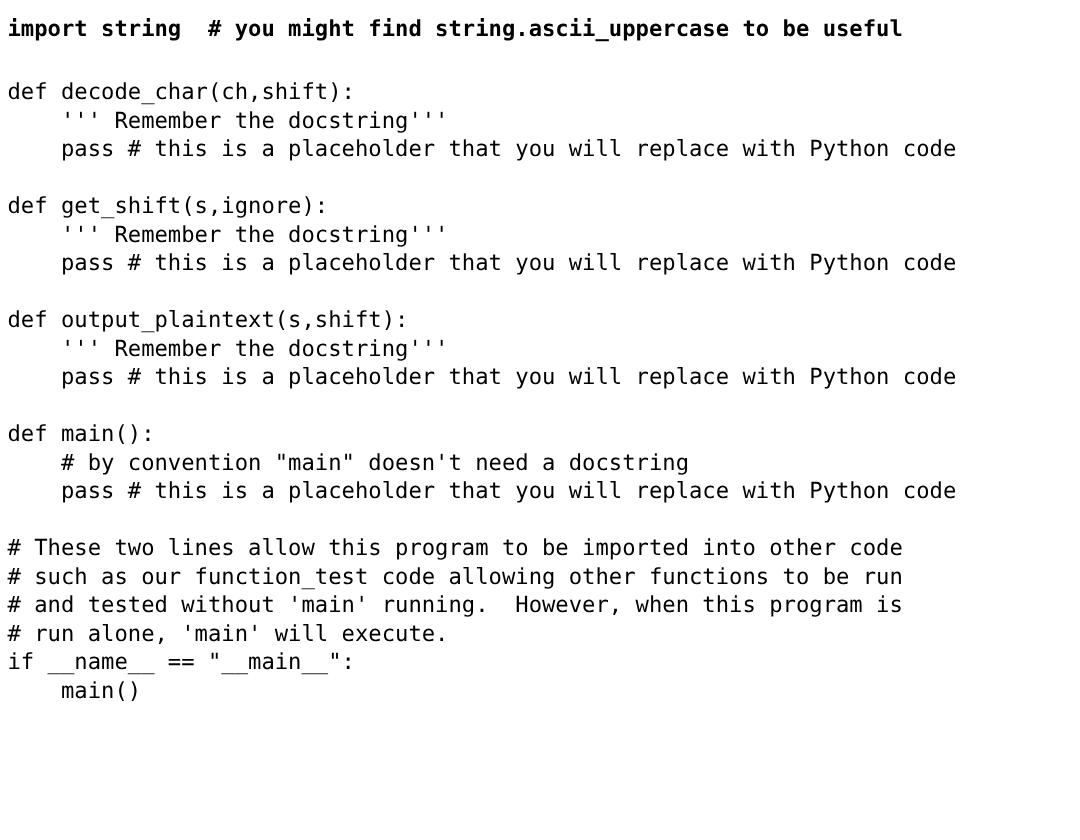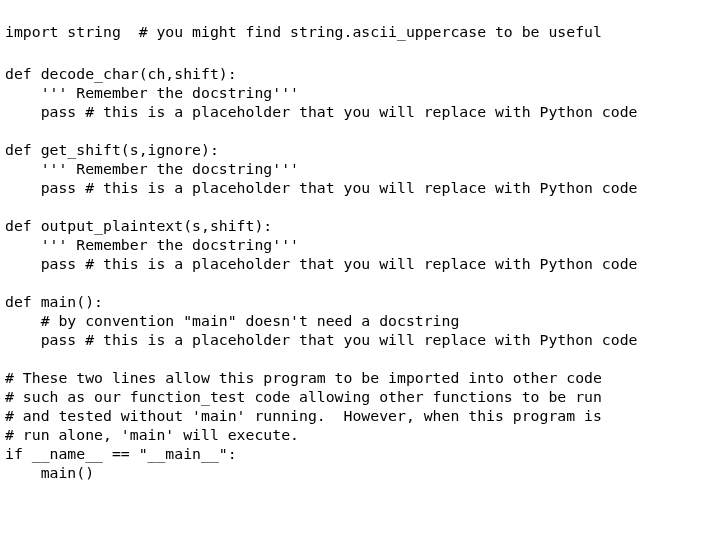--- a/index.html
+++ b/index.html
@@ -35,21 +35,22 @@
     font-size: 14.8px;
     letter-spacing: 0px;
     color: #000000;
     white-space: pre;
     font-weight: normal;
   }
   .code-line.blank {
     height: 19px;
   }
   #code-listing .first {
-    padding-top: 19px;
+    padding-top: 7px;
     height: 26px;
     line-height: 26px;
+    font-weight: bold;
   }
 </style>
 </head>
 <body>
 
 <pre id="code-listing"><span class="code-line first">import string  # you might find string.ascii_uppercase to be useful</span><span class="code-line blank"></span><span class="code-line">def decode_char(ch,shift):</span><span class="code-line">    ''' Remember the docstring'''</span><span class="code-line">    pass # this is a placeholder that you will replace with Python code</span><span class="code-line blank"></span><span class="code-line">def get_shift(s,ignore):</span><span class="code-line">    ''' Remember the docstring'''</span><span class="code-line">    pass # this is a placeholder that you will replace with Python code</span><span class="code-line blank"></span><span class="code-line">def output_plaintext(s,shift):</span><span class="code-line">    ''' Remember the docstring'''</span><span class="code-line">    pass # this is a placeholder that you will replace with Python code</span><span class="code-line blank"></span><span class="code-line">def main():</span><span class="code-line">    # by convention "main" doesn't need a docstring</span><span class="code-line">    pass # this is a placeholder that you will replace with Python code</span><span class="code-line blank"></span><span class="code-line"># These two lines allow this program to be imported into other code</span><span class="code-line"># such as our function_test code allowing other functions to be run</span><span class="code-line"># and tested without 'main' running.  However, when this program is</span><span class="code-line"># run alone, 'main' will execute.</span><span class="code-line">if __name__ == "__main__":</span><span class="code-line">    main()</span></pre>
 
 </body></html>

